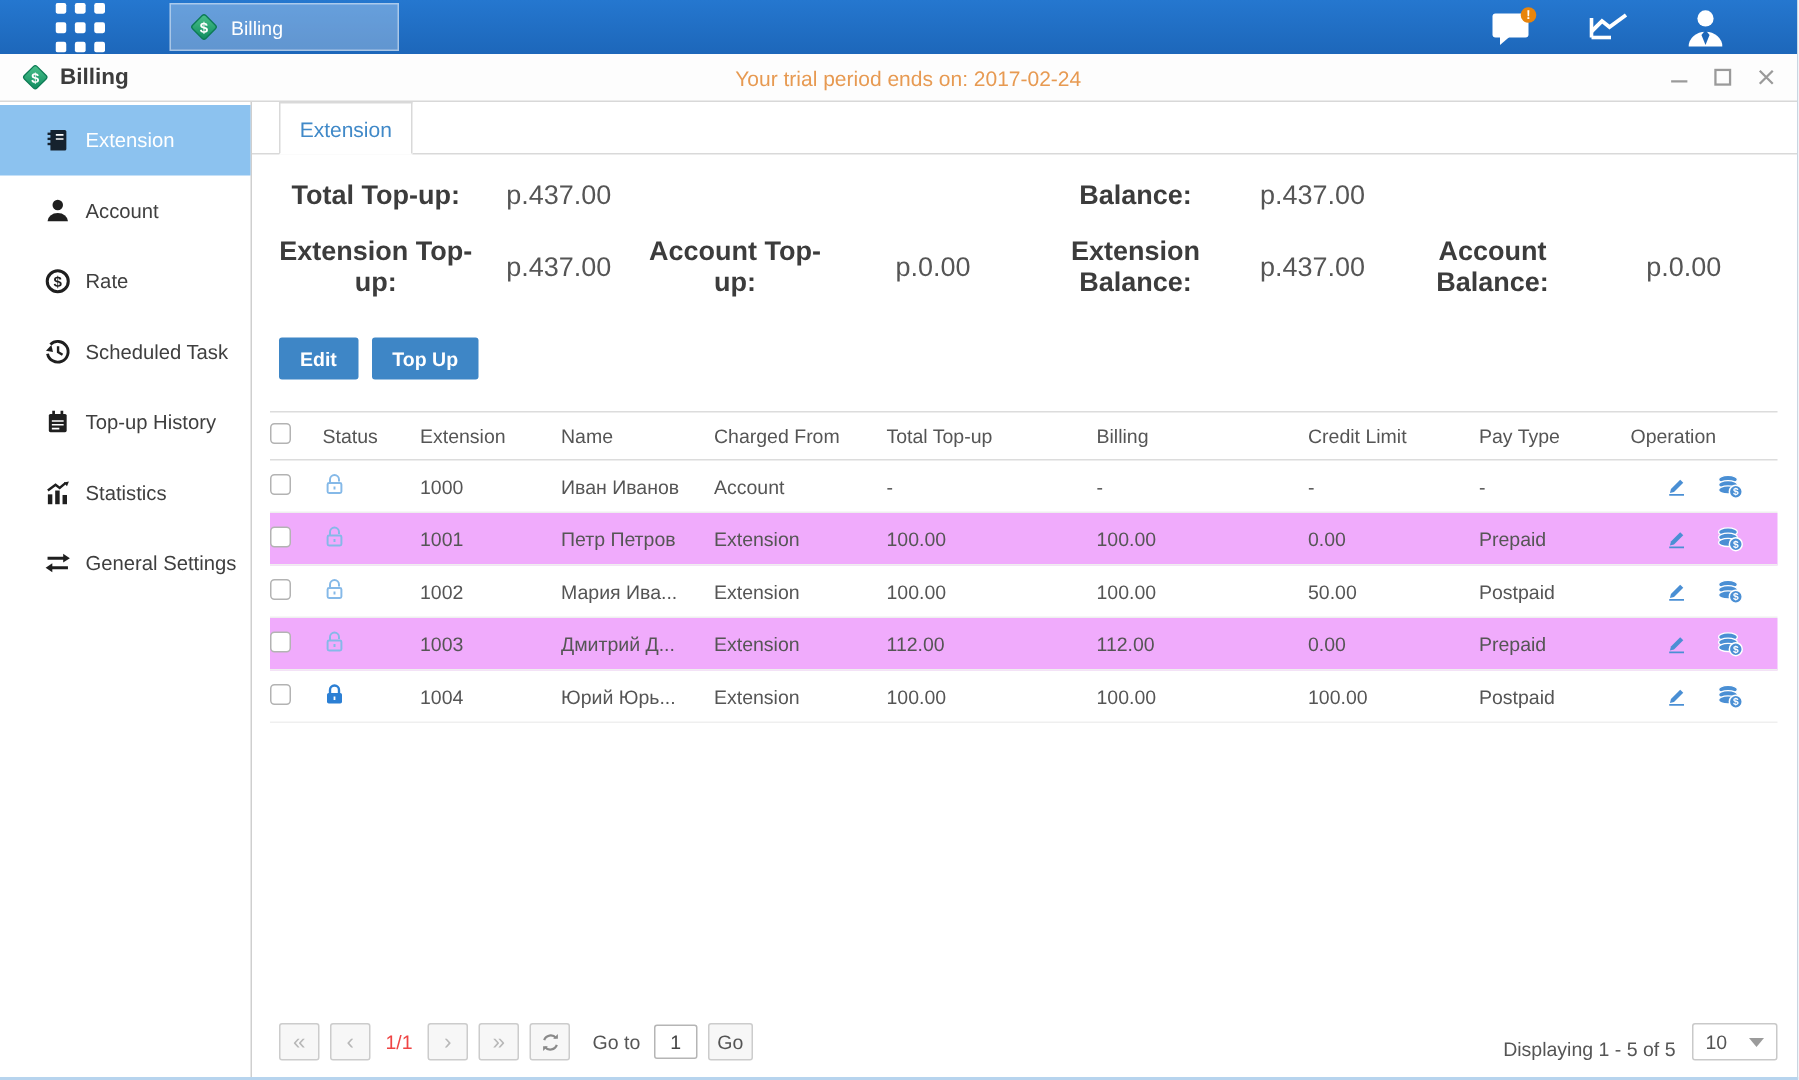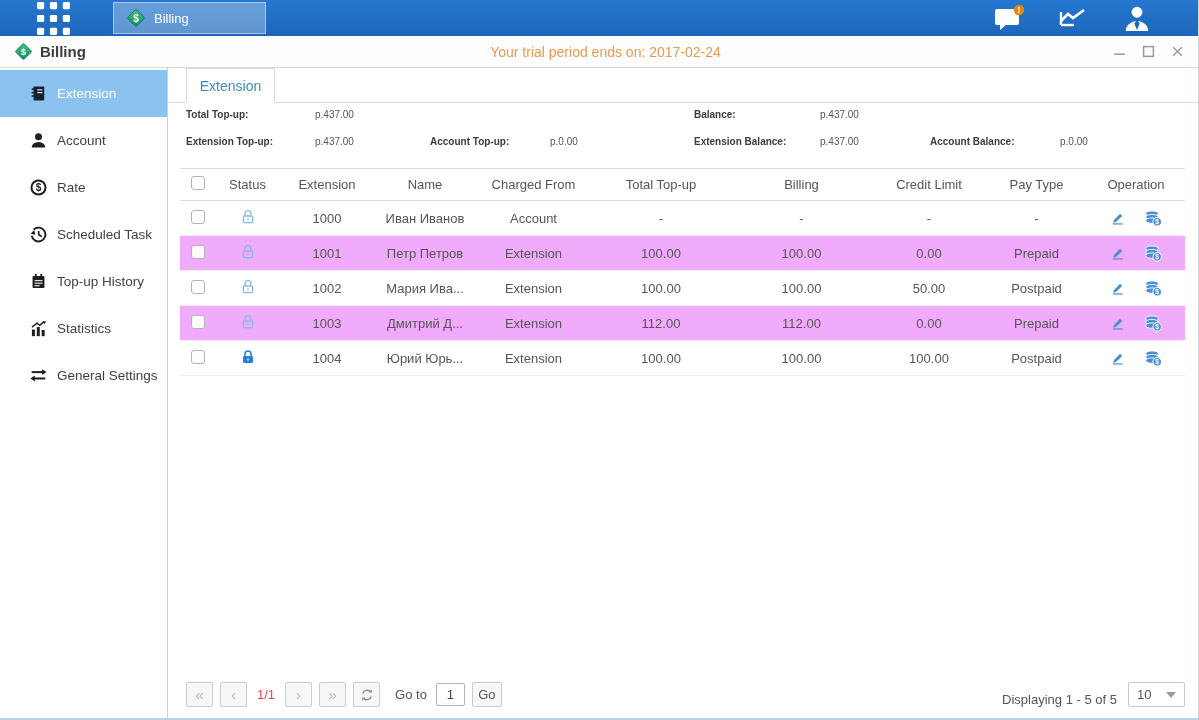--- a/index.html
+++ b/index.html
@@ -72,42 +72,42 @@
   .tabbar { height: 35px; flex: 0 0 35px; border-bottom: 1px solid #d9d9d9; display: flex; padding-left: 18px; }
   .tab {
     height: 35px; width: 89px; margin-bottom: -1px;
     border: 1px solid #d9d9d9; border-bottom: 1px solid #fff;
     background: #fff; display: flex; align-items: center; justify-content: center;
     font-size: 14px; color: #4089c8; cursor: pointer;
   }
 
   
   .summary {
-    margin: 6px 13px 0 18px;
+    margin: 17px 13px 0 18px;
     display: grid;
     grid-template-columns: 129px 115px 120px 144px 126px 110px 130px auto;
-    row-gap: 16px; font-size: 10px; align-items: center;
+    row-gap: 16px; font-size: 18px; align-items: center; text-align: center;
   }
   .summary .lbl { font-weight: bold; color: #3c3c3c; }
   .summary .val { color: #555; }
 
   
   .actions { margin: 26px 0 0 18px; display: flex; gap: 9px; }
   .btn-primary {
     background: #3e86c6; color: #fff; border: none; border-radius: 2px;
     height: 28px; padding: 0 14px; font-size: 13px; font-family: inherit;
     font-weight: bold; cursor: pointer;
   }
 
   
   .tbl { margin: 21px 13px 0 12px; }
   .tbl-header, .tbl-row {
     display: grid;
     grid-template-columns: 35px 65px 94px 102px 115px 140px 141px 114px 101px 1fr;
-    align-items: center; text-align: center; font-size: 13px;
+    align-items: center; text-align: left; font-size: 13px;
   }
   .tbl-header { height: 33px; border-top: 1px solid #dcdcdc; border-bottom: 1px solid #dcdcdc; color: #555; }
   .tbl-row { height: 35px; border-bottom: 1px solid #efefef; color: #555; }
   .tbl-row.striped { background: #f0abfc; }
   .cb {
     display: inline-block; width: 14px; height: 14px;
     border: 1px solid #b3b3b3; border-radius: 3px; background: #fff; cursor: pointer;
   }
   .status-cell .lock-closed { display: none; }
   .status-cell.locked .lock-closed { display: inline; }
@@ -351,20 +351,24 @@
         <span class="lbl">Extension Top-up:</span>
         <span class="val">p.437.00</span>
         <span class="lbl">Account Top-up:</span>
         <span class="val">p.0.00</span>
         <span class="lbl">Extension Balance:</span>
         <span class="val">p.437.00</span>
         <span class="lbl">Account Balance:</span>
         <span class="val">p.0.00</span>
       </div>
 
+      <div class="actions">
+        <button class="btn-primary">Edit</button>
+        <button class="btn-primary">Top Up</button>
+      </div>
 
       <div class="tbl">
         <div class="tbl-header">
           <span><span class="cb"></span></span>
           <span>Status</span>
           <span>Extension</span>
           <span>Name</span>
           <span>Charged From</span>
           <span>Total Top-up</span>
           <span>Billing</span>

